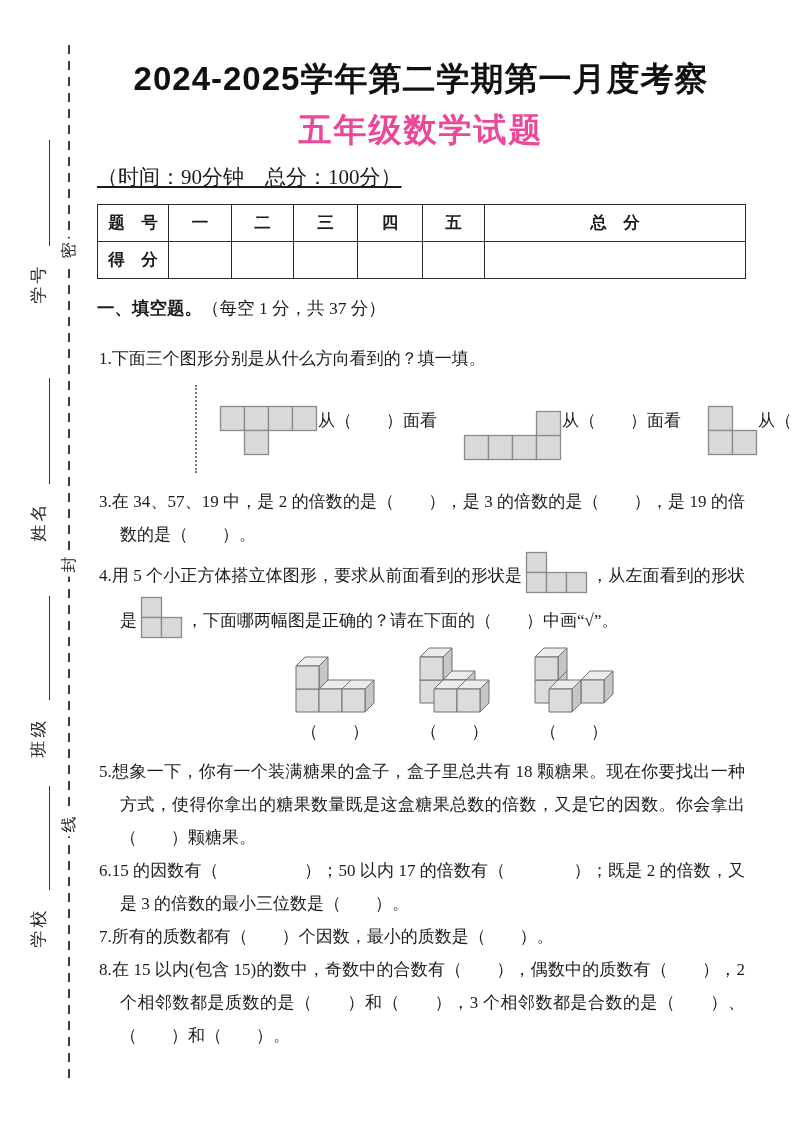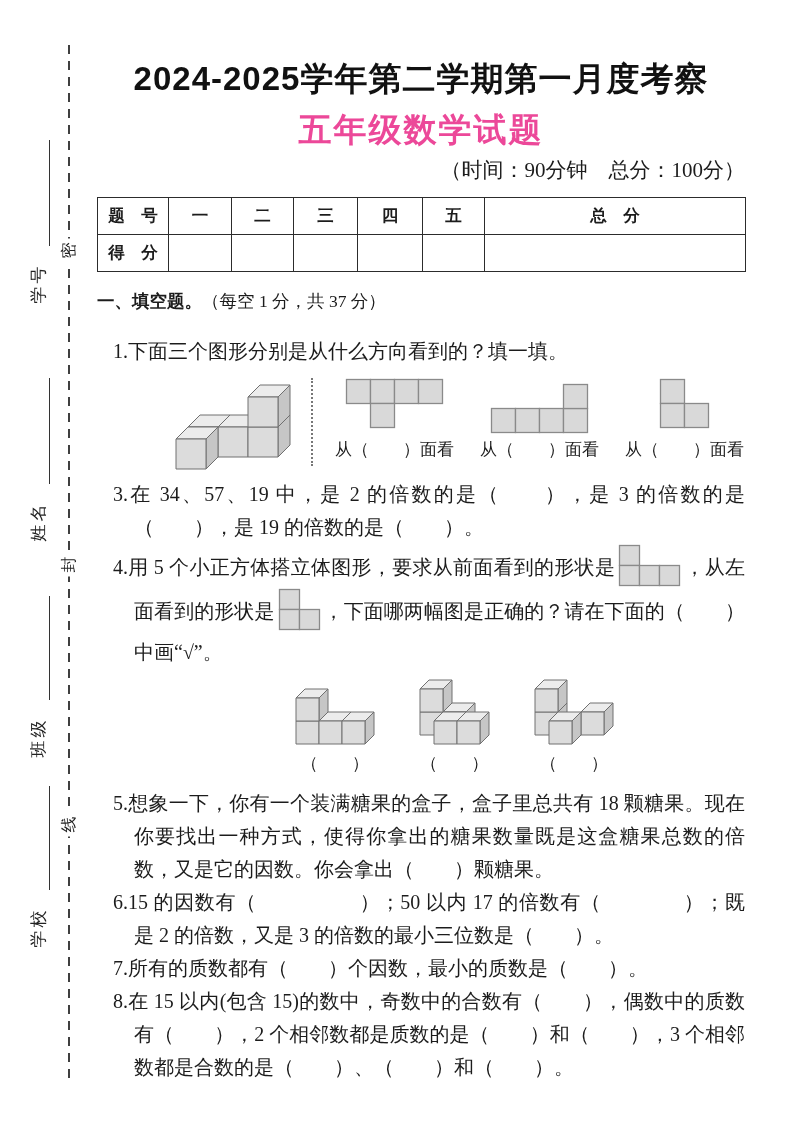--- a/index.html
+++ b/index.html
@@ -34,43 +34,43 @@
     font-family:"Liberation Sans","DejaVu Sans",sans-serif;
     font-weight:700;font-size:33px;line-height:46px;color:#111;
     letter-spacing:1px;
   }
   .title2{
     margin:6px 0 0;text-align:center;
     font-family:"Liberation Sans","DejaVu Sans",sans-serif;
     font-weight:700;font-size:33px;line-height:44px;color:#ec4899;
     letter-spacing:2px;
   }
-  .subtitle{margin:3px 0 12px;text-align:right;font-size:21px;line-height:30px;}
+  .subtitle{margin:10px 0 12px;text-align:left;font-size:21px;line-height:30px;text-decoration:underline;}
   
   table.score{border-collapse:collapse;table-layout:fixed;width:648px;margin:0 0 15px;}
   table.score td{
     border:1.4px solid #2c2c2c;height:34px;text-align:center;vertical-align:middle;
     font-size:16.5px;font-weight:700;color:#1c1c1c;font-family:Liberation Mono, monospace;
   }
   
   .sec-head{margin:2px 0 20px;font-size:17.5px;line-height:28px;}
   .sec-head .b{font-family:"Liberation Sans","DejaVu Sans",sans-serif;font-weight:700;}
   .q{
-    margin:0 0 0 16px;font-size:20px;line-height:33px;
+    margin:0 0 0 2px;font-size:17px;line-height:33px;
     text-align:justify;padding-left:21px;text-indent:-21px;
   }
   .q.tall{line-height:41px;}
   
   .fig-row{display:flex;align-items:flex-start;margin:10px 0 8px 78px;}
   .fig-main{margin-top:6px;}
   .fig-divider{
     width:0;height:88px;margin:0 22px 0 20px;
     border-left:2px dotted #777;
   }
-  .viewcol{display:flex;flex-direction:column;align-items:center;margin-right:26px;}
+  .viewcol{display:flex;flex-direction:row;margin-right:26px;margin-top:20px;}
   .viewcol .vspace{flex:0 0 auto;display:flex;align-items:flex-start;height:56px;}
   .view-label{font-size:17px;line-height:24px;margin-top:4px;white-space:nowrap;}
   .choices-row{display:flex;align-items:flex-end;margin:6px 0 10px 198px;}
   .choicecol{display:flex;flex-direction:column;align-items:center;margin-right:44px;}
   .choice-label{font-size:17px;line-height:26px;margin-top:6px;}
   svg.shape2d rect{fill:#d9d9d9;stroke:#8a8a8a;stroke-width:1.3;}
   svg.cubefig polygon{stroke:#707070;stroke-width:1;stroke-linejoin:round;}
   svg.inline-shape{vertical-align:-13px;margin:0 3px;}
 </style>
 </head>

